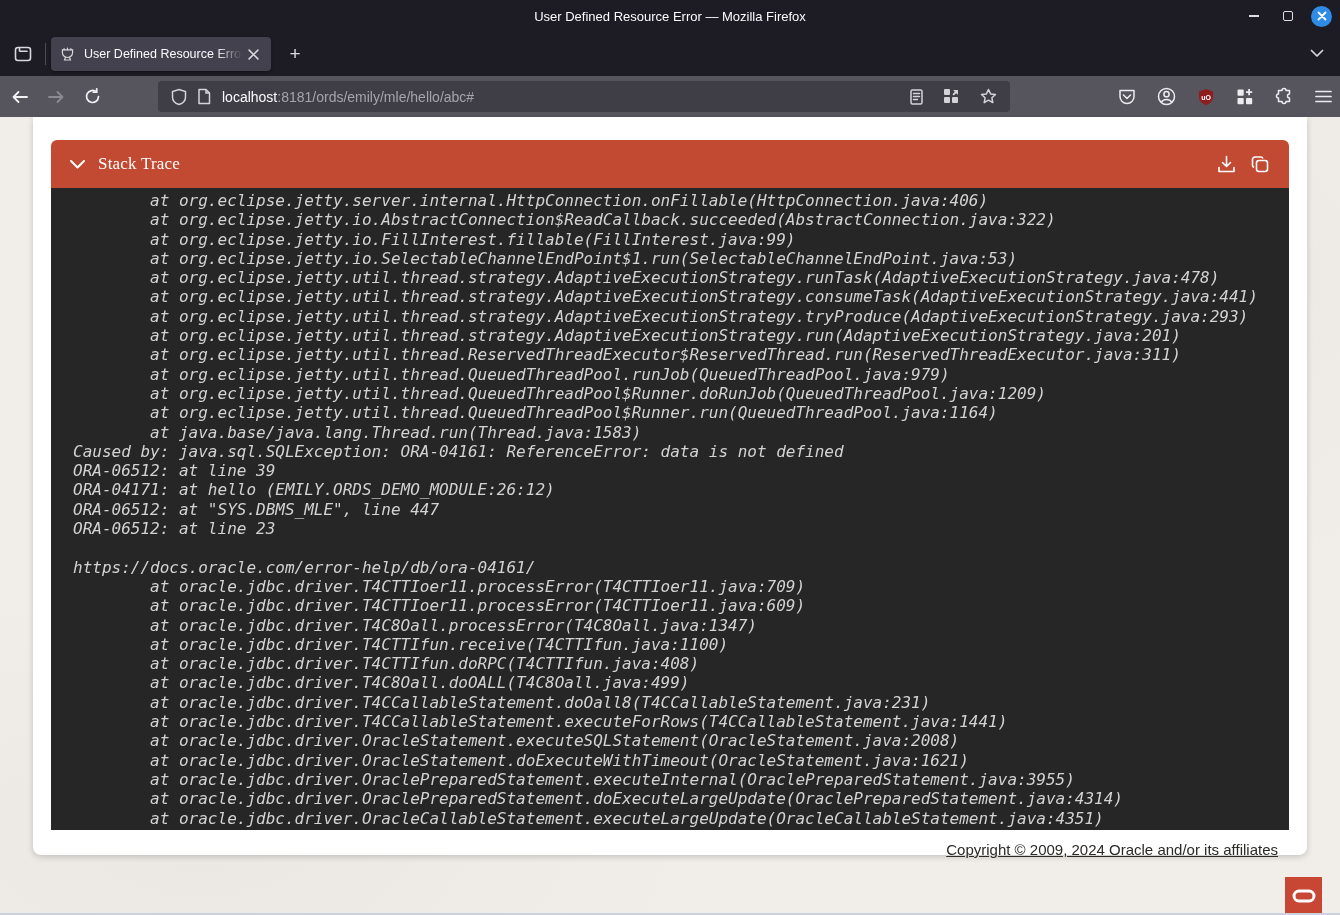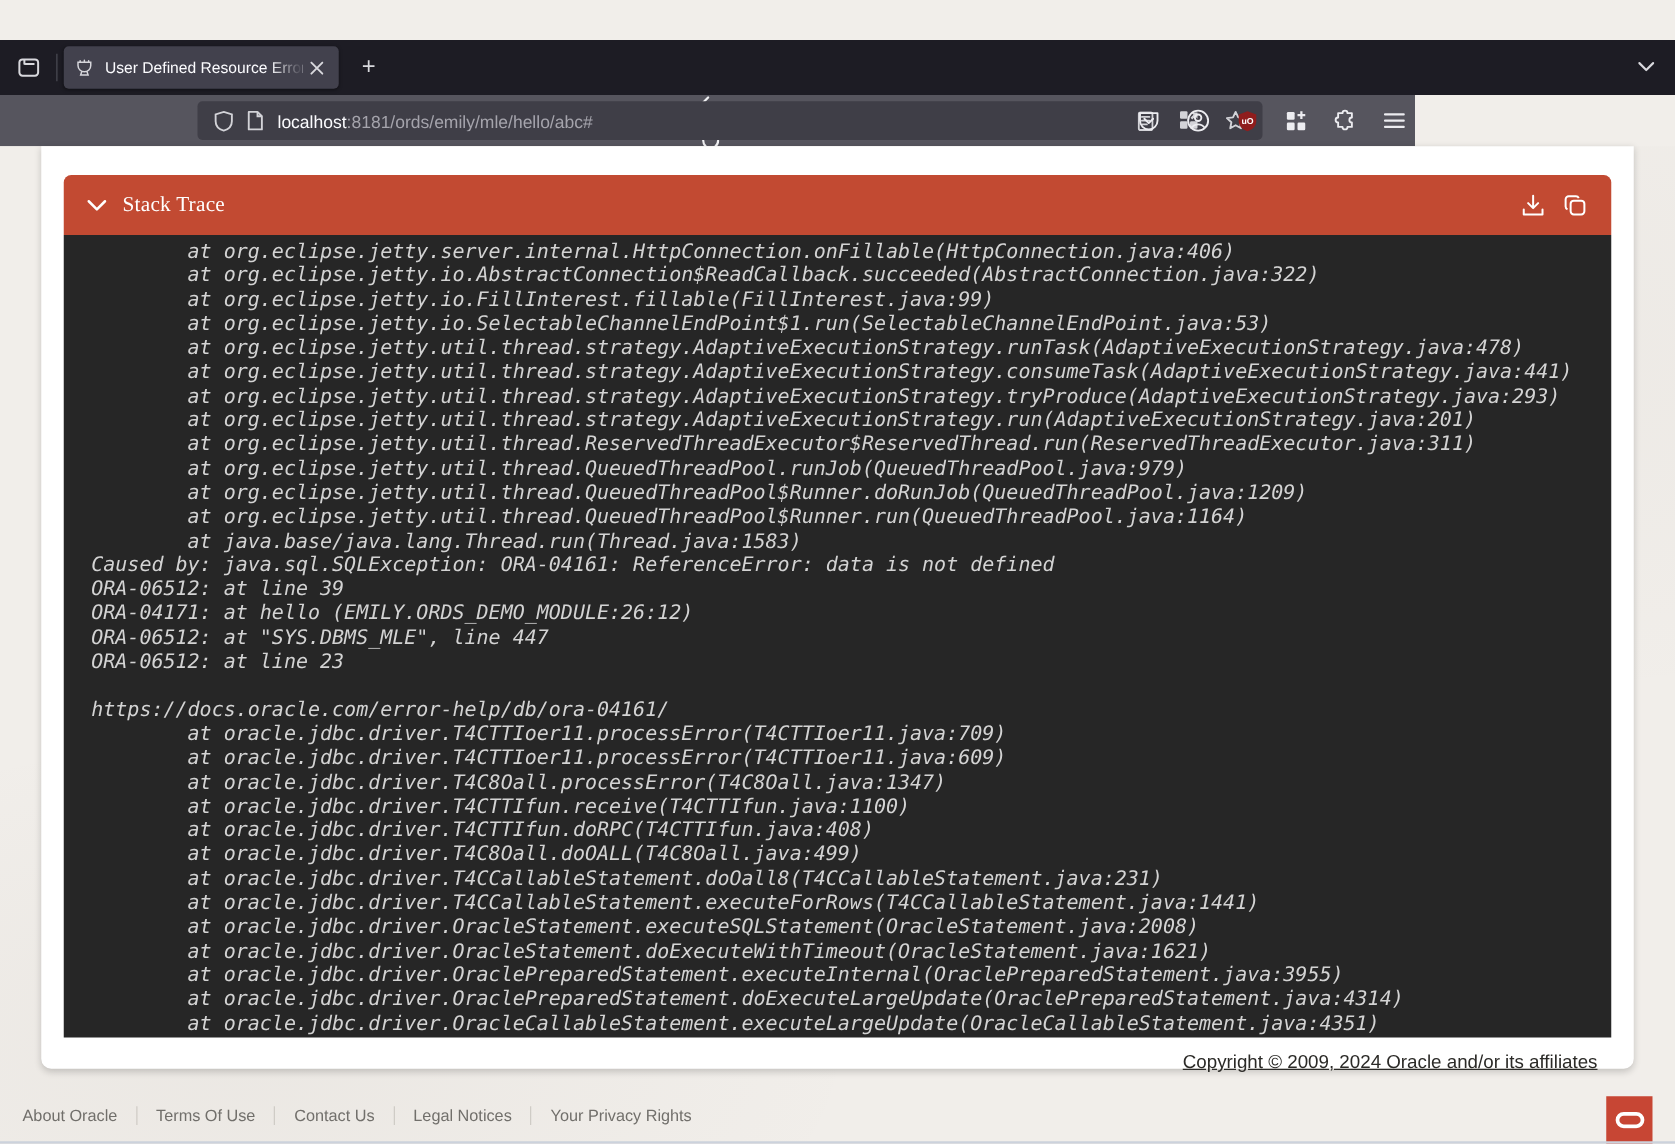--- a/index.html
+++ b/index.html
@@ -21,21 +21,21 @@
   .fxview-btn { width:34px; height:34px; margin-left:6px; border-radius:4px; display:flex; align-items:center; justify-content:center; color:#d8d8dd; }
   .tab-sep { width:1px; height:22px; background:#4a4a53; margin:0 5px; }
   .tab { position:relative; width:220px; height:34px; background:#42414d; border-radius:4px; display:flex; align-items:center; padding:0 8px; color:#fbfbfe; box-shadow:0 1px 3px rgba(0,0,0,.4); }
   .tab-title-wrap { position:relative; overflow:hidden; white-space:nowrap; width:158px; margin-left:8px; font-size:12.5px; }
   .tab-fade { position:absolute; right:0; top:0; bottom:0; width:26px; background:linear-gradient(to right, rgba(66,65,77,0), #42414d); }
   .tab-close { margin-left:auto; width:20px; height:20px; display:flex; align-items:center; justify-content:center; color:#d8d8dd; border-radius:3px; }
   .newtab-btn { width:32px; height:32px; margin-left:8px; display:flex; align-items:center; justify-content:center; color:#d8d8dd; font-size:19px; border-radius:4px; }
   .alltabs-btn { position:absolute; right:8px; top:38px; width:30px; height:30px; display:flex; align-items:center; justify-content:center; color:#d8d8dd; }
 
   
-  .navbar { position:absolute; left:0; top:76px; width:1132px; height:41px; background:#56555e; display:flex; align-items:center;flex-direction:column; }
+  .navbar { position:absolute; left:0; top:76px; width:1340px; height:41px; background:#56555e; display:flex; align-items:center; }
   .nav-btn { width:32px; height:30px; display:flex; align-items:center; justify-content:center; color:#f2f2f4; border-radius:4px; margin-left:4px; }
   .nav-btn.disabled { color:#8c8b94; }
   .urlbar { position:absolute; left:158px; top:5px; width:852px; height:31px; background:#3f3e47; border-radius:4px; display:flex; align-items:center; padding:0 8px; }
   .urlbar .uicon { color:#d3d3d8; display:flex; align-items:center; margin:0 5px; }
   .url-text { font-size:14px; margin-left:6px; white-space:nowrap; flex:1; overflow:hidden; }
   .url-domain { color:#fbfbfe; }
   .url-path { color:#a5a4ac; }
   .url-actions { display:flex; align-items:center; gap:10px; margin-left:auto; color:#d3d3d8; }
   .right-icons { position:absolute; right:8px; top:5px; height:31px; display:flex; align-items:center; gap:21px; color:#ececf0; }
   .ri { display:flex; align-items:center; justify-content:center; }
@@ -63,20 +63,36 @@
   .oracle-badge { position:absolute; right:18px; top:760px; width:37px; height:38px; background:#c74634; display:flex; align-items:center; justify-content:center; cursor:pointer; }
   .bottom-strip { position:absolute; left:0; bottom:0; width:1340px; height:2px; background:#ccd2dc; }
 
   svg { display:block; }
 </style>
 </head>
 <body>
 
 <div class="screen">
 
+  <div class="titlebar">
+    <span class="wtitle">User Defined Resource Error — Mozilla Firefox</span>
+    <div class="win-controls">
+      <div class="wc-btn">
+          <div class="wc-min"></div>
+        </div>
+      <div class="wc-btn">
+          <div class="wc-max"></div>
+        </div>
+      <div class="wc-btn wc-close">
+        <svg width="10" height="10" viewBox="0 0 10 10">
+            <path d="M1.5 1.5 L8.5 8.5 M8.5 1.5 L1.5 8.5" stroke="#fff" stroke-width="1.8" stroke-linecap="round"></path>
+          </svg>
+      </div>
+    </div>
+  </div>
 
   <div class="tabbar">
     <div class="fxview-btn">
       <svg width="20" height="20" viewBox="0 0 20 20" fill="none" stroke="currentColor" stroke-width="1.6">
           <rect x="2.5" y="3.5" width="15" height="13" rx="2.5"></rect>
           <path d="M6.5 3.5 v4"></path>
           <path d="M6 7.5 h11.5" opacity="0"></path>
           <path d="M7 7.2 h7" stroke-linecap="round"></path>
         </svg>
     </div>
@@ -257,27 +273,20 @@
         at oracle.jdbc.driver.T4CCallableStatement.executeForRows(T4CCallableStatement.java:1441)
         at oracle.jdbc.driver.OracleStatement.executeSQLStatement(OracleStatement.java:2008)
         at oracle.jdbc.driver.OracleStatement.doExecuteWithTimeout(OracleStatement.java:1621)
         at oracle.jdbc.driver.OraclePreparedStatement.executeInternal(OraclePreparedStatement.java:3955)
         at oracle.jdbc.driver.OraclePreparedStatement.doExecuteLargeUpdate(OraclePreparedStatement.java:4314)
         at oracle.jdbc.driver.OracleCallableStatement.executeLargeUpdate(OracleCallableStatement.java:4351)
         at oracle.jdbc.driver.OraclePreparedStatement.executeUpdate(OraclePreparedStatement.java:4273)</pre>
       </div>
     </div>
 
-    <div class="footer-links">
-      <span class="flink">About Oracle</span>
-      <span class="flink">Terms Of Use</span>
-      <span class="flink">Contact Us</span>
-      <span class="flink">Legal Notices</span>
-      <span class="flink">Your Privacy Rights</span>
-    </div>
     <span class="copyright">Copyright © 2009, 2024 Oracle and/or its affiliates</span>
     <div class="oracle-badge">
       <svg width="24" height="14" viewBox="0 0 24 14" fill="none">
           <rect x="2" y="2" width="20" height="10" rx="5" stroke="#ffffff" stroke-width="3"></rect>
         </svg>
     </div>
     <div class="bottom-strip"></div>
   </div>
 
 </div>

